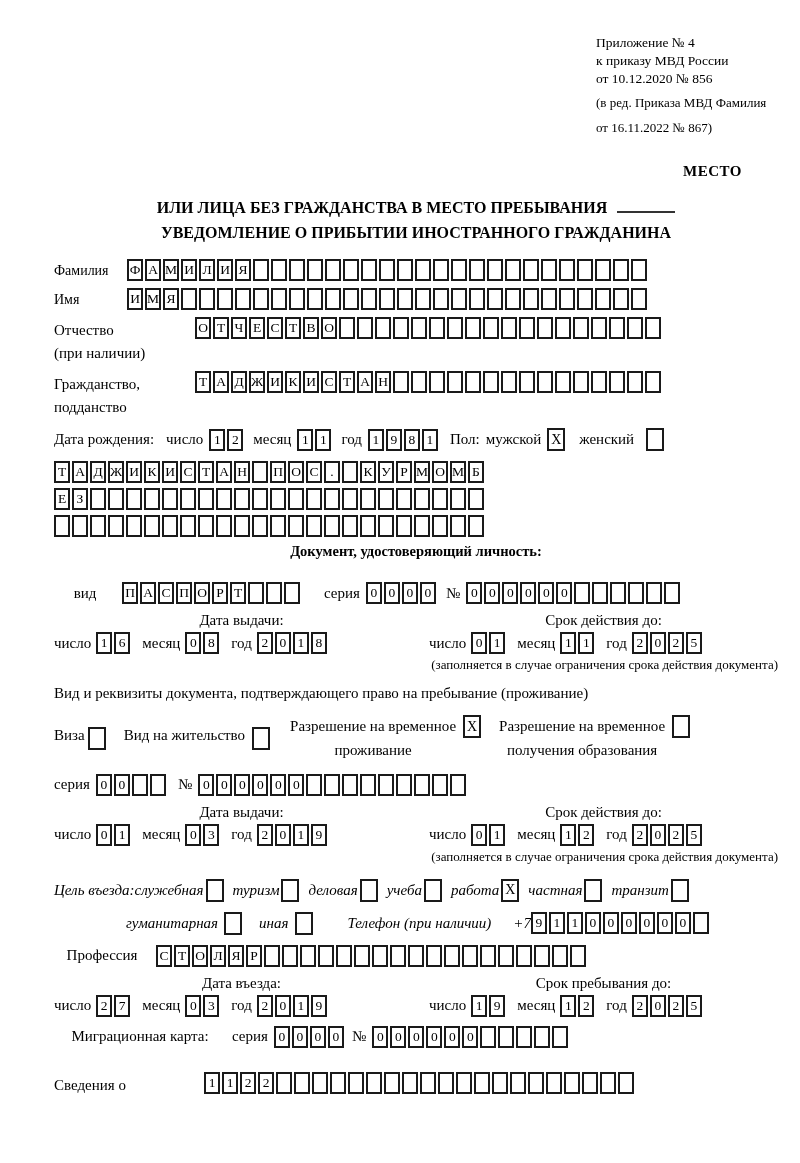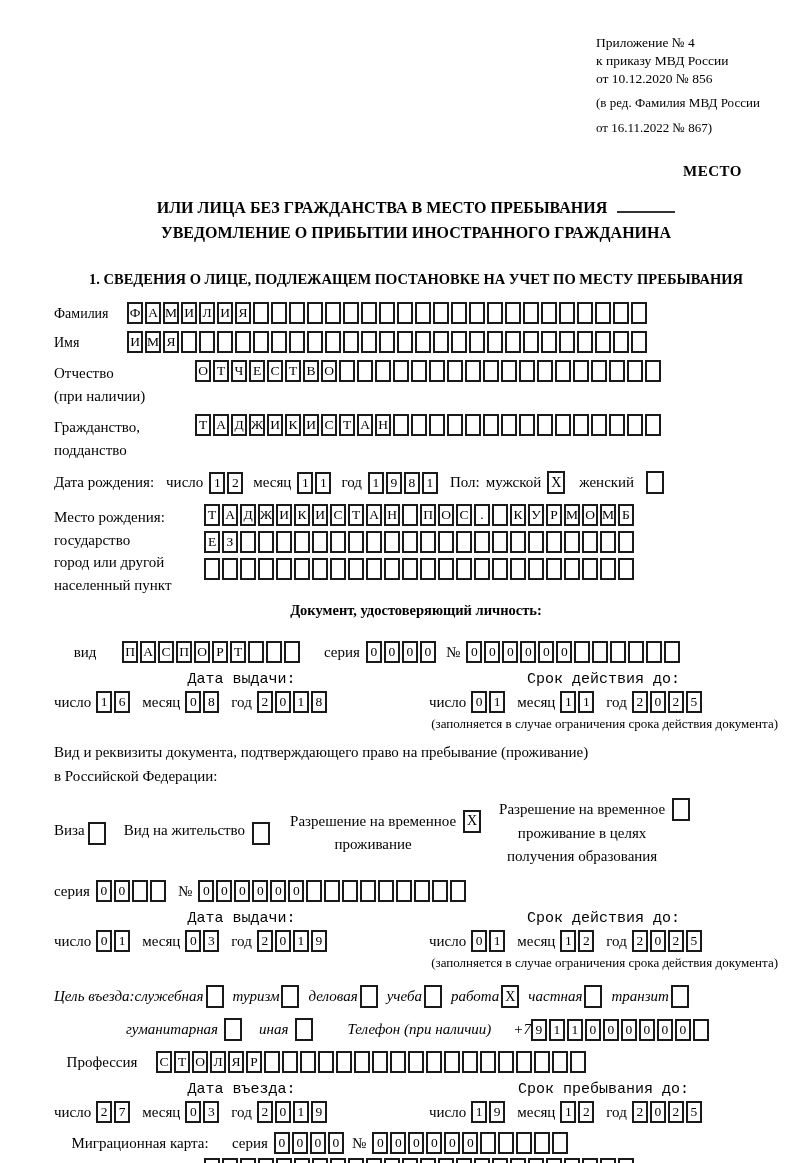--- a/index.html
+++ b/index.html
@@ -26,21 +26,21 @@
   .check { display:inline-flex; width:18px; height:23px; border:2px solid #1a1a1a; align-items:center; justify-content:center; margin-left:7px; font-size:14px; vertical-align:middle; background:#fff; }
 
   .inline { display:flex; align-items:center; flex-wrap:nowrap; }
   .inline .t { font-size:15px; margin-right:6px; white-space:nowrap;text-align:center; }
 
   .center-b { text-align:center; font-weight:bold; font-size:14.5px; margin-top:10px; }
 
   .twocol { display:flex; margin-top:8px; }
   .col-l { width:375px; flex:0 0 auto; }
   .col-r { flex:1; }
-  .colhead { text-align:center; font-size:15px;font-family:Liberation Mono, monospace; }
+  .colhead { text-align:center; font-size:15px; }
   .dt { display:flex; align-items:center; margin-top:3px; }
   .dt .t { font-size:15px; margin:0 5px 0 0; white-space:nowrap; }
   .dt .t2 { margin-left:10px; }
   .note { text-align:right; font-size:13px; margin-top:3px; }
 
   .permits { display:flex; align-items:center; margin-top:10px; }
   .permits .t { font-size:15px; white-space:nowrap; }
   .plab { text-align:center; font-size:15px; line-height:1.55; }
   .ptop { display:flex; align-items:flex-start; }
 
@@ -50,31 +50,30 @@
 </style>
 </head>
 <body>
 
 <div class="page">
 
   <div class="hdr">
     <div>Приложение № 4</div>
     <div>к приказу МВД России</div>
     <div>от 10.12.2020 № 856</div>
-    <div class="ed">(в ред. Фамилия МВД России</div>
+    <div class="ed">(в ред. Приказа МВД Фамилия</div>
     <div class="ed" style="margin-top:8px">от 16.11.2022 № 867)</div>
   </div>
   <div class="forma">МЕСТО</div>
 
   <div class="title">
     <div><span>ИЛИ ЛИЦА БЕЗ ГРАЖДАНСТВА В МЕСТО ПРЕБЫВАНИЯ</span><span class="blank-line"></span></div>
     <div>УВЕДОМЛЕНИЕ О ПРИБЫТИИ ИНОСТРАННОГО ГРАЖДАНИНА</div>
   </div>
 
-  <div class="sec">1. СВЕДЕНИЯ О ЛИЦЕ, ПОДЛЕЖАЩЕМ ПОСТАНОВКЕ НА УЧЕТ ПО МЕСТУ ПРЕБЫВАНИЯ</div>
 
   <div class="row" style="margin-top:14px">
     <span class="lbl" style="width:73px">Фамилия</span>
     <span class="cells">
         <span class="cell">Ф</span>
         <span class="cell">А</span>
         <span class="cell">М</span>
         <span class="cell">И</span>
         <span class="cell">Л</span>
         <span class="cell">И</span>
@@ -229,26 +228,20 @@
         <span class="cell">1</span>
       </span>
     <span class="t" style="margin-left:10px">Пол:</span>
     <span class="t">мужской</span>
     <span class="check" style="margin-left:0">X</span>
     <span class="t" style="margin-left:14px">женский</span>
     <span class="check" style="margin-left:6px"></span>
   </div>
 
   <div class="row" style="margin-top:10px">
-    <span class="lblblock" style="width:150px">
-      <div>Место рождения:</div>
-      <div>государство</div>
-      <div>город или другой</div>
-      <div>населенный пункт</div>
-    </span>
     <span class="stack">
       <span class="cells">
           <span class="cell">Т</span>
           <span class="cell">А</span>
           <span class="cell">Д</span>
           <span class="cell">Ж</span>
           <span class="cell">И</span>
           <span class="cell">К</span>
           <span class="cell">И</span>
           <span class="cell">С</span>
@@ -407,21 +400,20 @@
             <span class="cell">2</span>
             <span class="cell">5</span>
           </span>
       </div>
     </div>
   </div>
   <div class="note">(заполняется в случае ограничения срока действия документа)</div>
 
   <div style="margin-top:8px; font-size:15px; line-height:1.6">
     <div>Вид и реквизиты документа, подтверждающего право на пребывание (проживание)</div>
-    <div>в Российской Федерации:</div>
   </div>
 
   <div class="permits">
     <span class="ptop">
       <span class="t">Виза</span>
       <span class="check" style="margin-left:3px"></span>
     </span>
     <span class="ptop" style="margin-left:18px">
       <span class="t">Вид на жительство</span>
       <span class="check"></span>
@@ -429,21 +421,20 @@
     <span class="ptop" style="margin-left:20px">
       <span class="plab">
         <div>Разрешение на временное</div>
         <div>проживание</div>
       </span>
       <span class="check">X</span>
     </span>
     <span class="ptop" style="margin-left:18px">
       <span class="plab">
         <div>Разрешение на временное</div>
-        <div>проживание в целях</div>
         <div>получения образования</div>
       </span>
       <span class="check"></span>
     </span>
   </div>
 
   <div class="row inline" style="margin-top:12px">
     <span class="t">серия</span>
     <span class="cells">
         <span class="cell">0</span>
@@ -671,21 +662,21 @@
         <span class="cell">0</span>
         <span class="cell">0</span>
         <span class="cell"></span>
         <span class="cell"></span>
         <span class="cell"></span>
         <span class="cell"></span>
         <span class="cell"></span>
       </span>
   </div>
 
-  <div class="row" style="margin-top:4px">
+  <div class="row" style="margin-top:24px">
     <span class="lblblock" style="width:150px">
       <div>Сведения о</div>
 
     </span>
     <span class="stack" style="gap:7px">
       <span class="cells">
           <span class="cell">1</span>
           <span class="cell">1</span>
           <span class="cell">2</span>
           <span class="cell">2</span>

